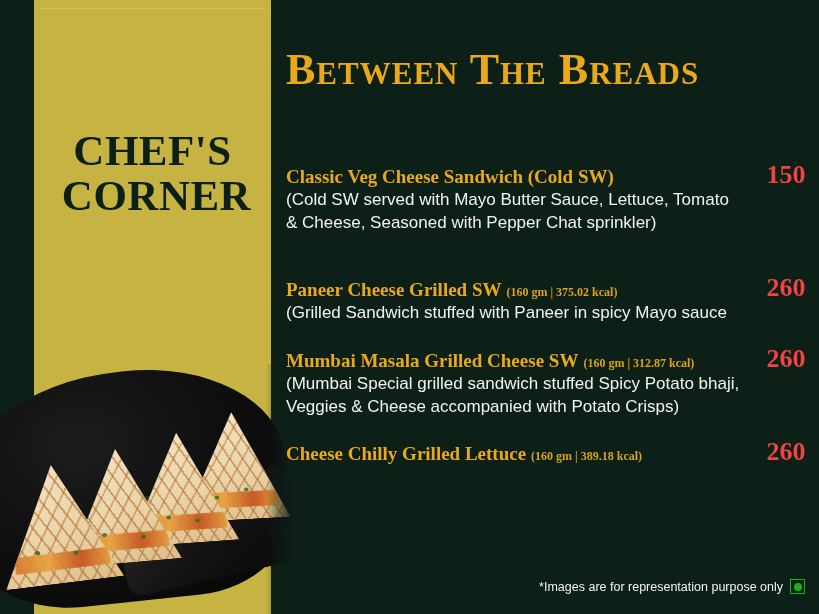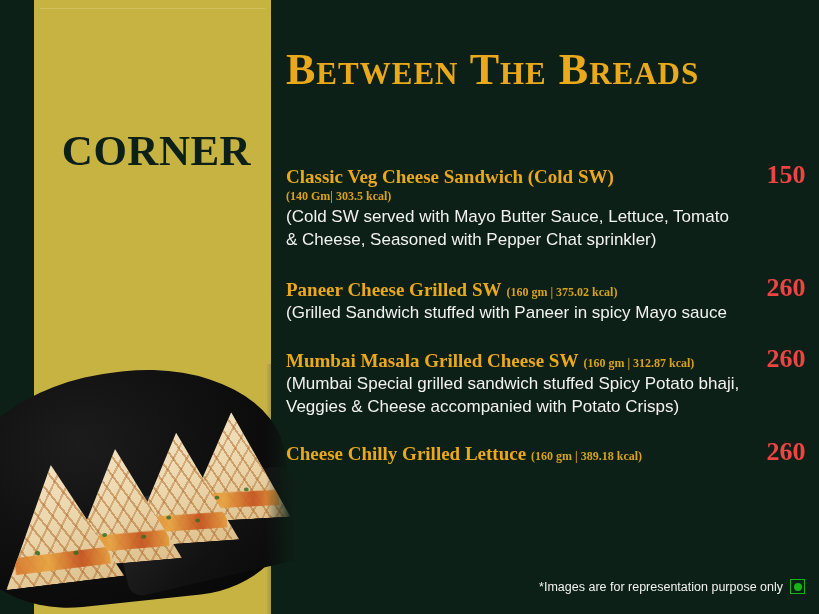--- a/index.html
+++ b/index.html
@@ -247,20 +247,21 @@
   }
 </style>
 </head>
 <body>
 
 <div class="menu-board">
 
   <div class="gold-panel">
     <div class="gold-panel-inner-rule"></div>
     <div class="chefs-corner">
+      <span>CHEF'S</span>
       <span class="line2">CORNER</span>
     </div>
   </div>
 
   <div class="food-photo">
     <div class="plate"></div>
     <div class="plate-rim"></div>
     <div class="plate-gloss"></div>
 
     <div class="sandwich sw4">
@@ -287,21 +288,20 @@
     <div class="photo-fade-right"></div>
   </div>
 
   <div class="content">
 
     <div class="board-title">Between The Breads</div>
 
     <div class="item item-1">
       <div class="row-head">
         <span class="item-name">Classic Veg  Cheese Sandwich (Cold SW)</span>
-        <span class="item-meta block">(140 Gm| 303.5 kcal)</span>
         <div class="item-price">150</div>
       </div>
       <div class="item-desc">(Cold SW served with Mayo Butter Sauce, Lettuce, Tomato &amp; Cheese, Seasoned with Pepper Chat sprinkler)</div>
     </div>
 
     <div class="item item-2">
       <div class="row-head">
         <span class="item-name">Paneer Cheese  Grilled SW</span><span class="item-meta inline">(160 gm | 375.02 kcal)</span>
         <div class="item-price">260</div>
       </div>

